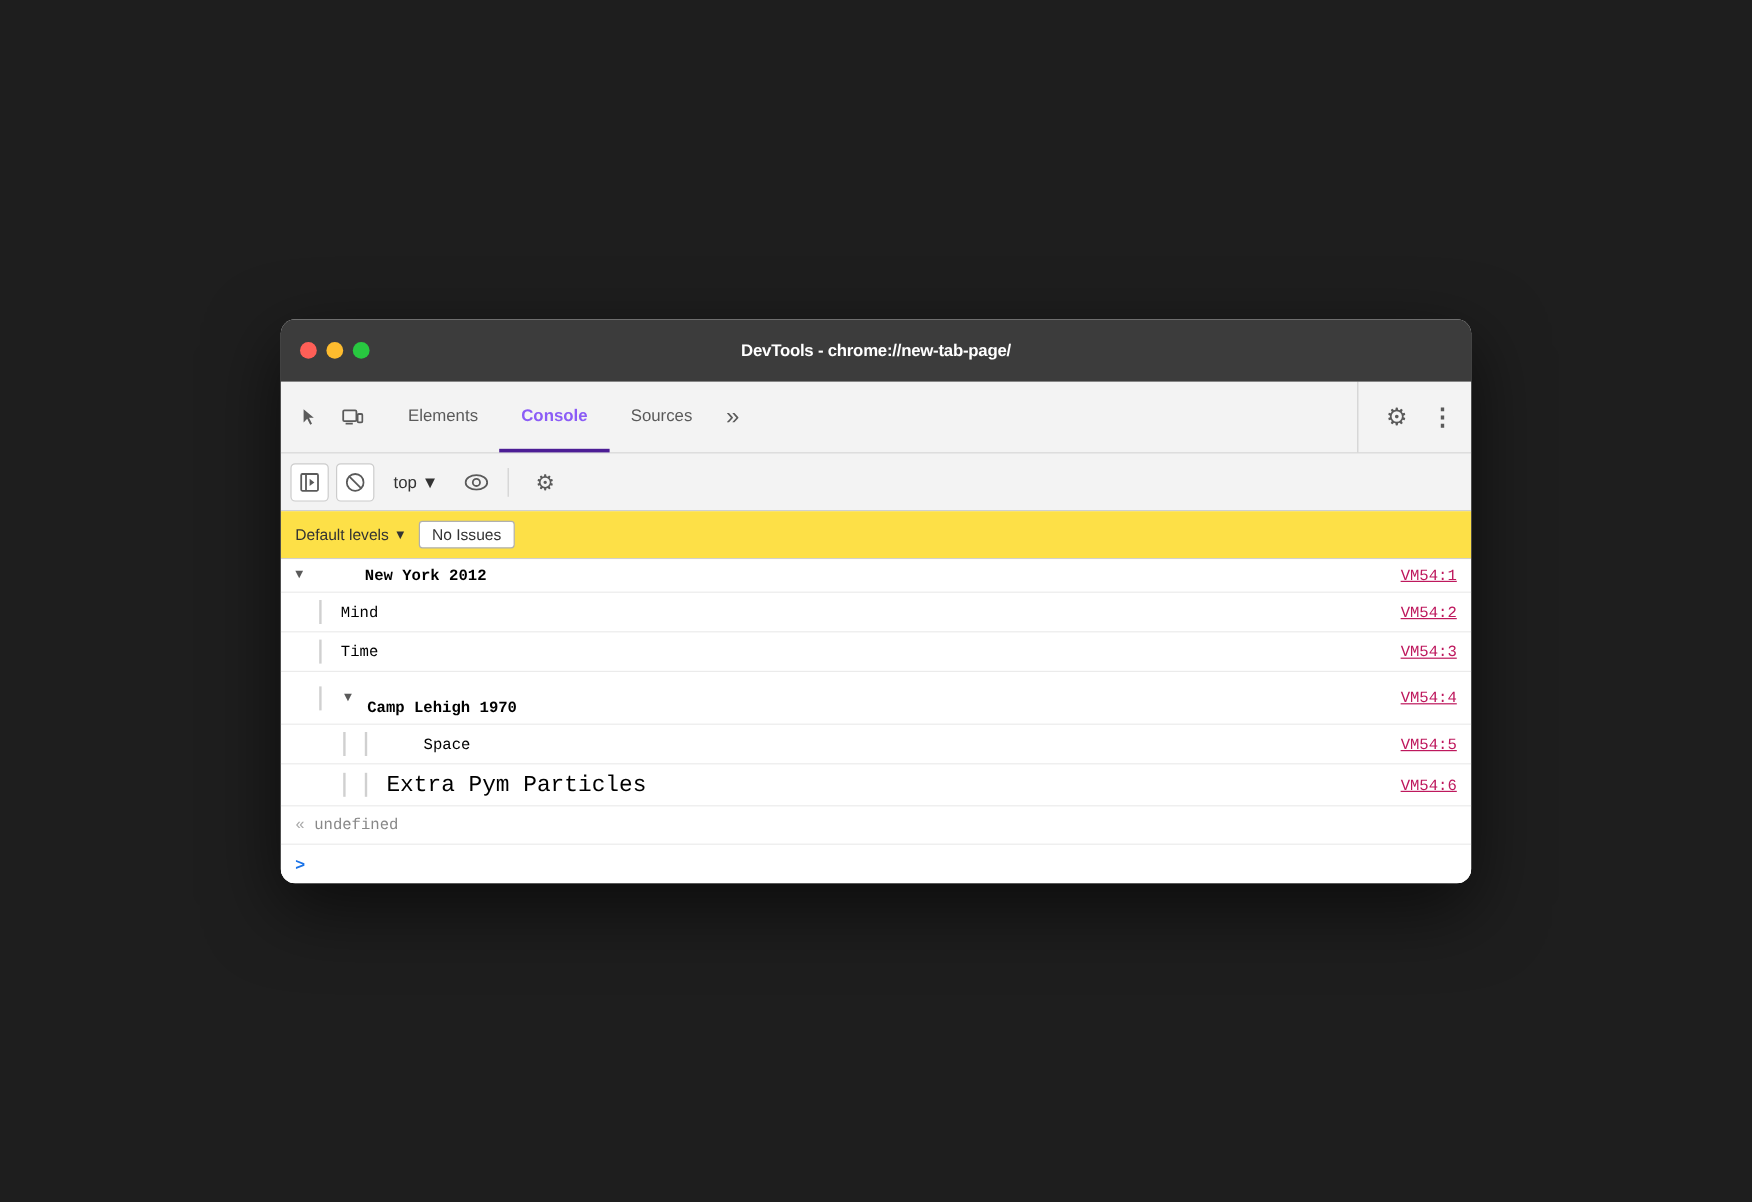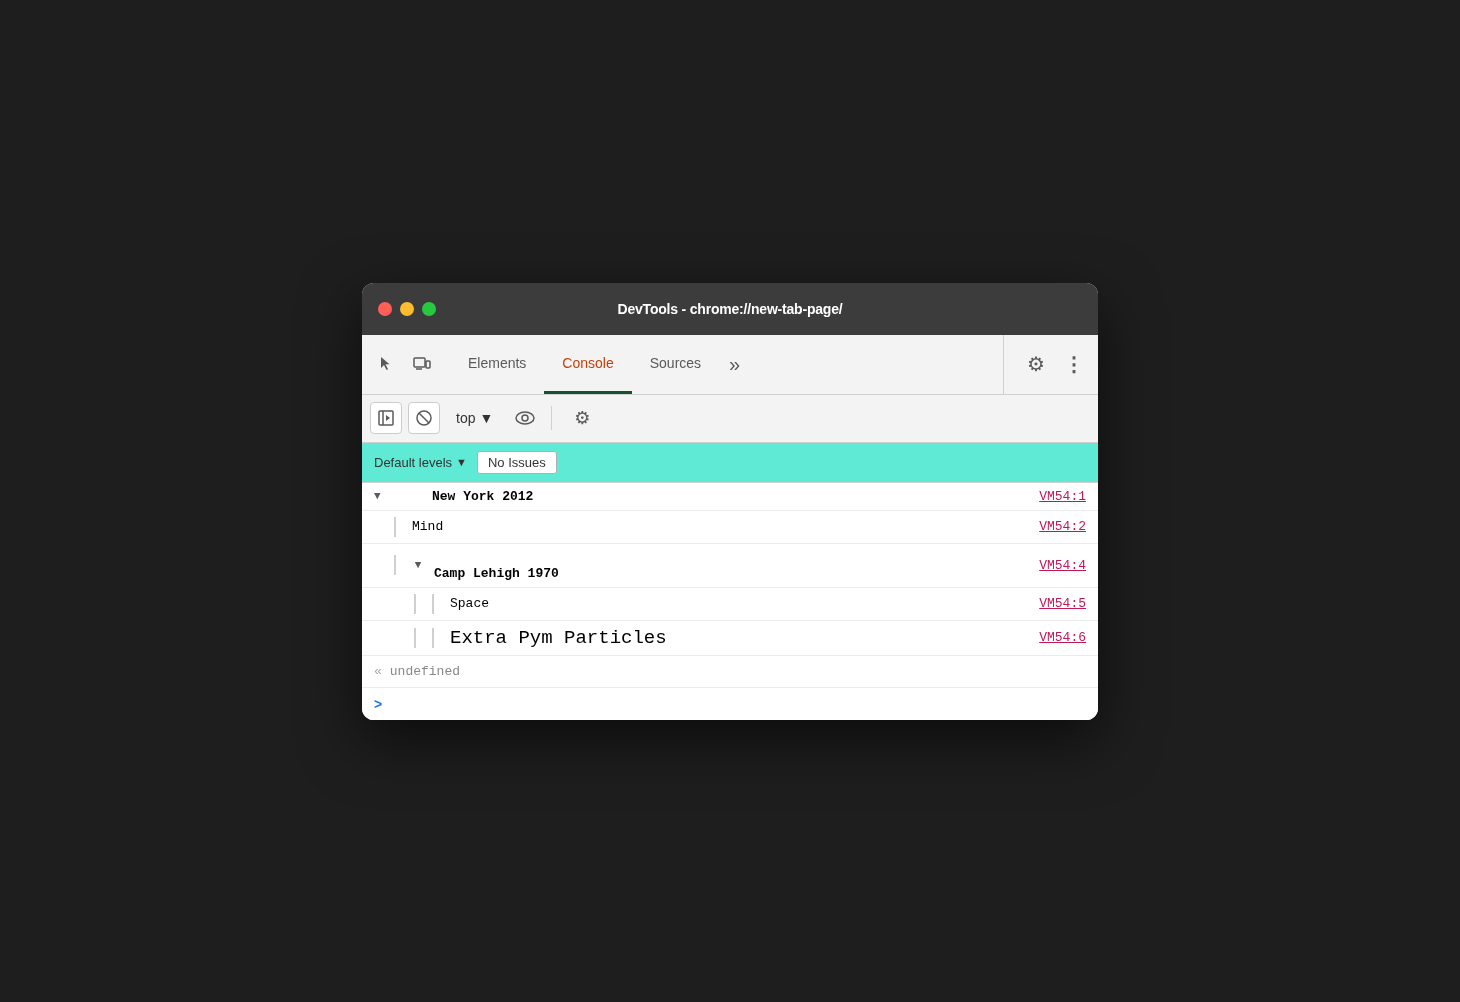--- a/index.html
+++ b/index.html
@@ -7,21 +7,21 @@
     body {
       background: #1e1e1e;
       display: flex;
       align-items: center;
       justify-content: center;
       min-height: 100vh;
       font-family: -apple-system, BlinkMacSystemFont, 'Helvetica Neue', sans-serif;
     }
 
     .window {
-      width: 736px;
+      width: 992px;
       background: #f0f0f0;
       border-radius: 12px;
       box-shadow: 0 20px 60px rgba(0,0,0,0.6);
       overflow: hidden;
     }
 
     
     .titlebar {
       background: #3c3c3c;
       height: 52px;
@@ -103,23 +103,23 @@
       height: 100%;
       display: flex;
       align-items: center;
       font-size: 14px;
       color: #5a5a5a;
       cursor: pointer;
       border-bottom: 3px solid transparent;
       white-space: nowrap;
     }
     .tab.active {
-      color: #c2410c;
-      border-bottom: 3px solid #14532d;
-      font-weight: 400;
+      color: #8b5cf6;
+      border-bottom: 3px solid #4c1d95;
+      font-weight: 700;
     }
 
     .tabs-more {
       padding: 0 10px;
       height: 100%;
       display: flex;
       align-items: center;
       color: #5a5a5a;
       font-size: 20px;
       cursor: pointer;
@@ -191,21 +191,21 @@
       align-items: center;
       justify-content: center;
       cursor: pointer;
       color: #5a5a5a;
       font-size: 18px;
       margin-left: 4px;
     }
 
     
     .levels-bar {
-      background: #5eead4;
+      background: #fde047;
       border-bottom: 1px solid #d0d0d0;
       display: flex;
       align-items: center;
       height: 40px;
       padding: 0 12px;
       gap: 10px;
     }
 
     .levels-dropdown {
       display: flex;
@@ -420,35 +420,42 @@
       </div>
 
       <div class="console-row indent1">
         <div class="row-left">
           <span style="display:inline-block; width:2px; height:20px; background:#d0d0d0; margin-right:10px; vertical-align:middle;"></span>
           <span style="font-family:'Menlo','Monaco','Courier New',monospace; font-size:13px;">Mind</span>
         </div>
         <a class="row-link">VM54:2</a>
       </div>
 
+      <div class="console-row indent1">
+        <div class="row-left">
+          <span style="display:inline-block; width:2px; height:20px; background:#d0d0d0; margin-right:10px; vertical-align:middle;"></span>
+          <span style="font-family:'Menlo','Monaco','Courier New',monospace; font-size:13px;">Time</span>
+        </div>
+        <a class="row-link">VM54:3</a>
+      </div>
 
       <div class="console-row indent1">
         <div class="row-left">
           <span style="display:inline-block; width:2px; height:20px; background:#d0d0d0; margin-right:10px; vertical-align:middle;"></span>
           <span class="expand-arrow">▼</span>
           <span style="font-weight:700; font-family:'Menlo','Monaco','Courier New',monospace; font-size:13px; margin-left:4px;margin-top:16px;">Camp Lehigh 1970</span>
         </div>
         <a class="row-link">VM54:4</a>
       </div>
 
       <div class="console-row indent2">
         <div class="row-left">
           <span style="display:inline-block; width:2px; height:20px; background:#d0d0d0; margin-right:10px; vertical-align:middle;"></span>
           <span style="display:inline-block; width:2px; height:20px; background:#d0d0d0; margin-right:10px; vertical-align:middle;"></span>
-          <span style="font-family:'Menlo','Monaco','Courier New',monospace; font-size:13px;">Space</span>
+          <span style="font-family:'Menlo','Monaco','Courier New',monospace; font-size:13px;margin-left:31px;">Space</span>
         </div>
         <a class="row-link">VM54:5</a>
       </div>
 
       <div class="console-row indent2">
         <div class="row-left">
           <span style="display:inline-block; width:2px; height:20px; background:#d0d0d0; margin-right:10px; vertical-align:middle;"></span>
           <span style="display:inline-block; width:2px; height:20px; background:#d0d0d0; margin-right:10px; vertical-align:middle;"></span>
           <span style="font-family:'Menlo','Monaco','Courier New',monospace; font-size:19px;">Extra Pym Particles</span>
         </div>

